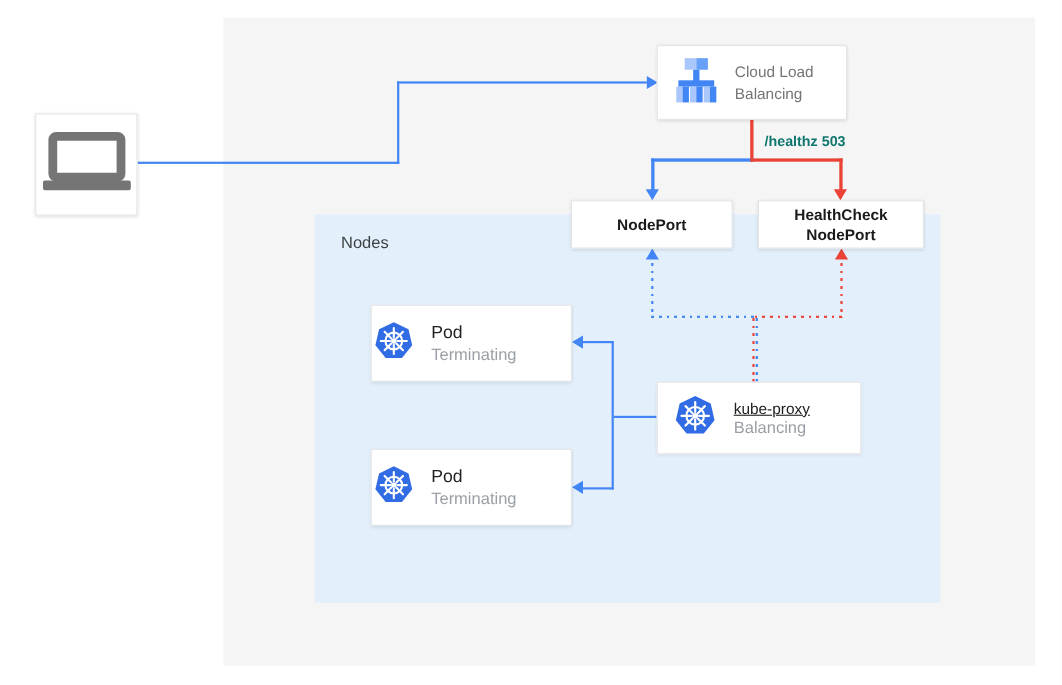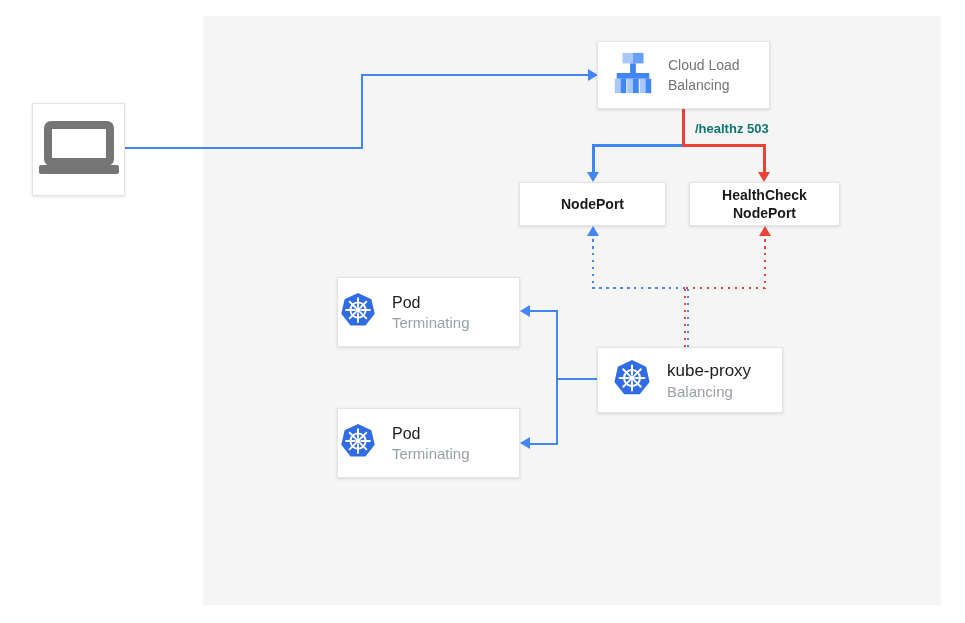--- a/index.html
+++ b/index.html
@@ -32,21 +32,21 @@
 
   .pod-card { width:183px; height:70px; display:flex; align-items:center; padding-left:1px; }
   .pod1 { left:337px; top:277px; }
   .pod2 { left:337px; top:408px; }
   .kp-card { left:597px; top:347px; width:186px; height:66px;
     display:flex; align-items:center; padding-left:14px; }
 
   .node-text { margin-left:15px; }
   .node-title { font-size:16px; color:#202124; }
   .node-sub { font-size:15px; color:#9AA0A6; margin-top:2px; }
-  .kp-card .node-title { font-size:17px; }
+  .kp-card .node-title { font-size:14px;text-decoration:underline; }
 
   .healthz { position:absolute; left:695px; top:121px; font-size:13px; font-weight:bold;
     color:#0f766e; z-index:6; }
 
   .seg { position:absolute; z-index:5; }
   .solid-blue { background:#4285F4; }
   .solid-red  { background:#EA4335; }
   .dot-blue-h { background-image:repeating-linear-gradient(90deg,#4285F4 0 2.5px,transparent 2.5px 7px); }
   .dot-red-h  { background-image:repeating-linear-gradient(90deg,#EA4335 0 2.5px,transparent 2.5px 7px); }
   .dot-blue-v { background-image:repeating-linear-gradient(180deg,#4285F4 0 2.5px,transparent 2.5px 7px); }
@@ -60,20 +60,23 @@
   .arr-up-blue    { border-left:6px solid transparent; border-right:6px solid transparent; border-bottom:10px solid #4285F4; }
   .arr-up-red     { border-left:6px solid transparent; border-right:6px solid transparent; border-bottom:10px solid #EA4335; }
 </style>
 </head>
 <body>
 
 <div class="canvas">
 
   <div class="gray-panel"></div>
 
+  <div class="nodes-panel">
+    <div class="nodes-label">Nodes</div>
+  </div>
 
   <div>
     <div class="seg solid-blue" style="left:125px; top:147px; width:238px; height:2px;"></div>
     <div class="seg solid-blue" style="left:361px; top:74px; width:2px; height:75px;"></div>
     <div class="seg solid-blue" style="left:361px; top:74px; width:227px; height:2px;"></div>
     <div class="arr arr-right-blue" style="left:588px; top:69px;"></div>
   </div>
 
   <div>
     <div class="seg solid-red" style="left:682px; top:109px; width:3px; height:38px;"></div>

